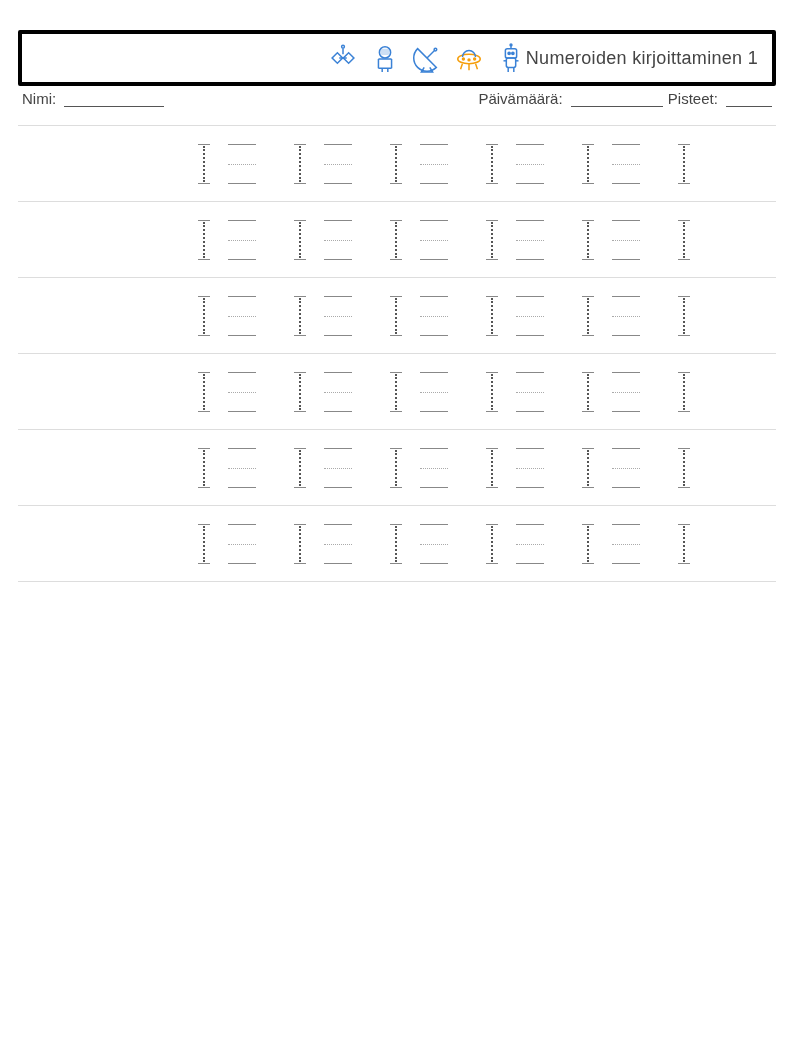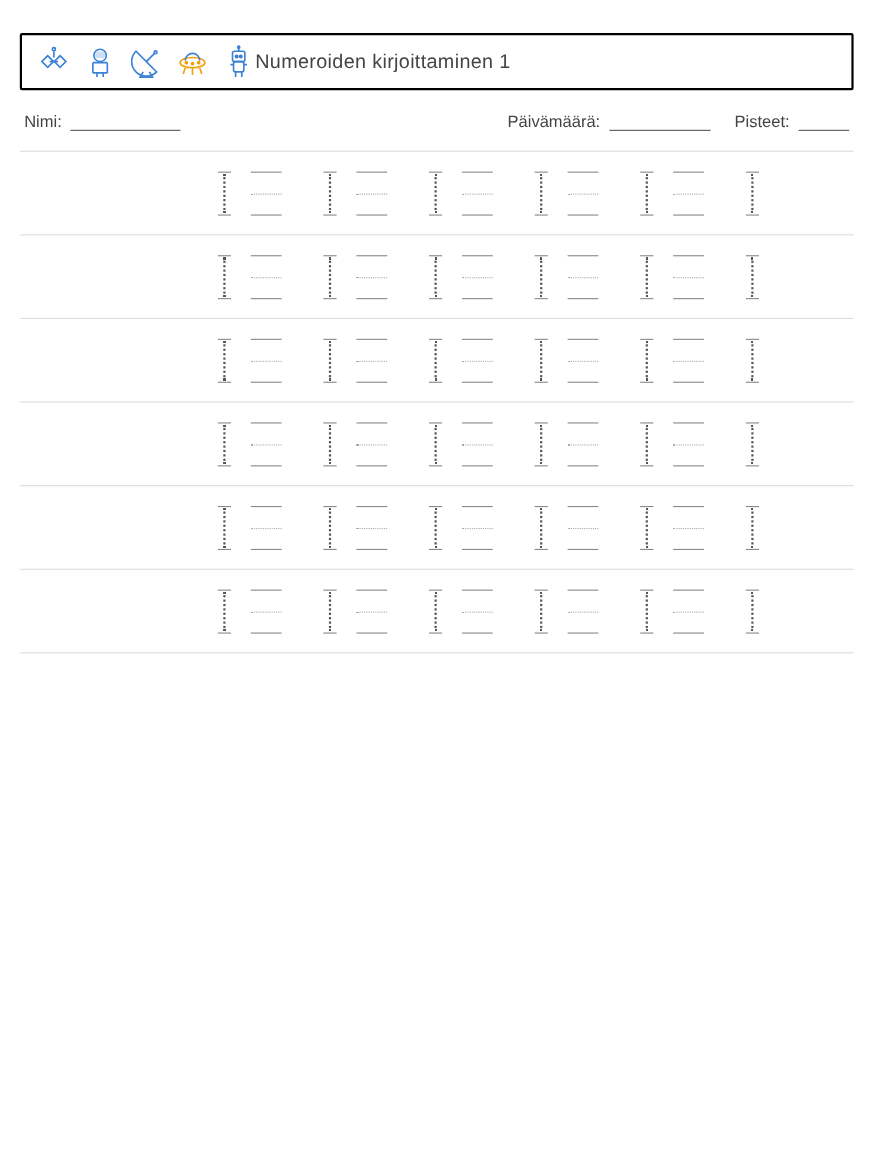--- a/index.html
+++ b/index.html
@@ -1,25 +1,25 @@
 <!DOCTYPE html>
 <html><head>
 <meta charset="utf-8">
 <style>
   html,body{margin:0;padding:0;background:#fff;font-family:Arial,Helvetica,sans-serif;color:#333}
   .page{width:794px;height:1053px;position:relative;box-sizing:border-box;padding:30px 18px 0 18px}
-  .header-box{border:2px solid #000000;height:48px;display:flex;align-items:center;justify-content:flex-start;padding:0 14px;border-radius:2px}
+  .header-box{border:4px solid #000000;height:48px;display:flex;align-items:center;justify-content:flex-end;padding:0 14px;border-radius:2px}
   .icons{display:flex;gap:12px;align-items:center}
   .title{font-size:18px;color:#444;letter-spacing:.3px}
-  .meta-row{display:flex;justify-content:space-between;align-items:center;margin:20px 4px 18px 4px;font-size:15px;color:#444}
+  .meta-row{display:flex;justify-content:space-between;align-items:center;margin:4px 4px 18px 4px;font-size:15px;color:#444}
   .blank{display:inline-block;border-bottom:1px solid #555;height:14px;vertical-align:bottom}
   .blank-name{width:100px;margin-left:4px}
   .blank-date{width:92px;margin-left:4px}
   .blank-score{width:46px;margin-left:4px}
-  .meta-right{display:flex;gap:22px}
+  .meta-right{display:flex;gap:5px}
   .rows{border-top:1px solid #ddd}
   .prow{height:76px;border-bottom:1px solid #ddd;display:flex;align-items:center;justify-content:flex-end;padding-right:86px;box-sizing:border-box}
   .cells{display:flex;gap:38px}
   .cellpair{display:flex;align-items:center;gap:18px}
   .footer{position:absolute;bottom:26px;left:0;right:0;text-align:center;font-size:13px;color:#666}
   
   .num1{width:12px;height:40px;position:relative}
   .num1::before{content:"";position:absolute;left:0;right:0;top:0;border-top:1px solid #888}
   .num1::after{content:"";position:absolute;left:0;right:0;bottom:0;border-bottom:1px solid #888}
   .num1 .stem{position:absolute;left:50%;top:2px;bottom:2px;border-left:2px dotted #555;transform:translateX(-50%)}

